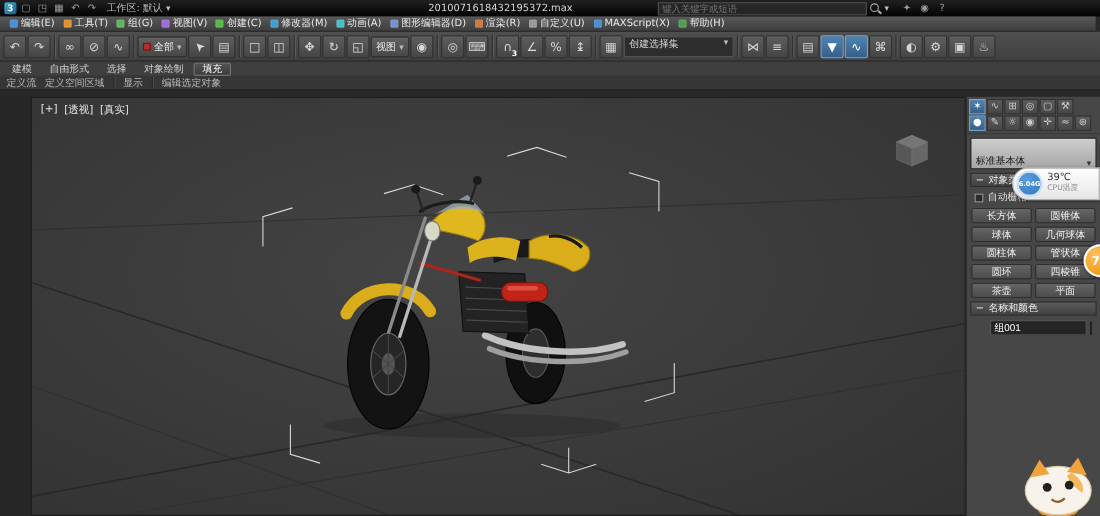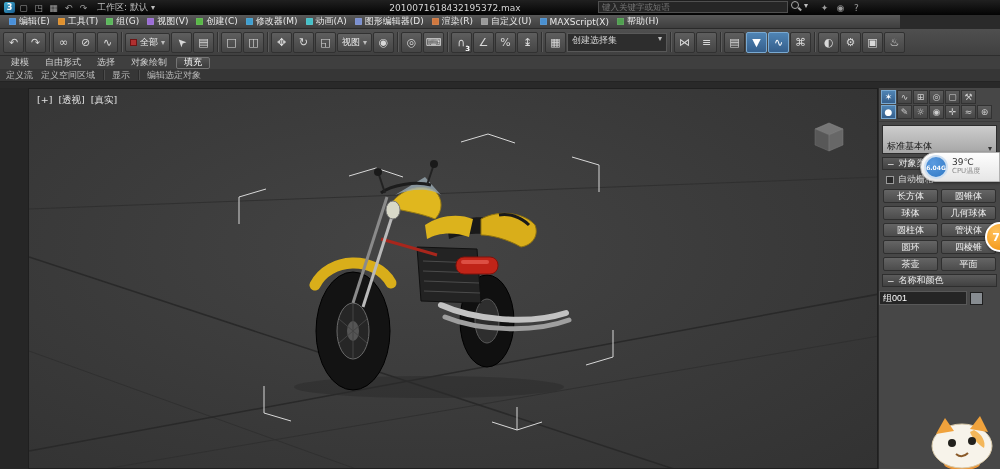--- a/index.html
+++ b/index.html
@@ -8,29 +8,29 @@
   .stage{position:absolute;left:0;top:0;width:1000px;height:469px;background:#2a2a2a;overflow:hidden}
 
   
   .titlebar{position:absolute;left:0;top:0;width:1000px;height:15px;background:linear-gradient(#202020,#030303);
     display:flex;align-items:center;gap:2px;padding:0 4px;color:#c8c8c8;font-size:9px;z-index:10}
   .logo{width:11px;height:11px;border-radius:2px;background:linear-gradient(135deg,#43b1d4,#175a8e);
     color:#fff;font-size:8px;font-weight:bold;display:flex;align-items:center;justify-content:center}
   .tb-mini{width:13px;height:13px;display:flex;align-items:center;justify-content:center;color:#9d9d9d;font-size:9px}
   .workspace{display:flex;align-items:center;gap:3px;padding:0 5px;color:#bdbdbd;height:100%}
   .filename{position:absolute;left:340px;width:230px;text-align:center;color:#d6d6d6}
-  .searchbox{position:absolute;left:598px;top:1px;width:210px;height:13px;display:flex;align-items:flex-start;gap:3px}
+  .searchbox{position:absolute;left:598px;top:1px;width:210px;height:13px;display:flex;align-items:center;gap:3px}
   .searchbox input{flex:1;height:12px;background:#262626;border:1px solid #4f4f4f;color:#9a9a9a;font-size:8.5px;padding:0 3px;outline:none}
   .mag{width:10px;height:10px;position:relative;display:inline-block}
   .mag::before{content:"";position:absolute;left:0;top:0;width:6px;height:6px;border:1.5px solid #a8a8a8;border-radius:50%}
   .mag::after{content:"";position:absolute;left:7px;top:7px;width:3.5px;height:1.5px;background:#a8a8a8;transform:rotate(45deg)}
   .tbar-right{position:absolute;left:818px;top:1px;display:flex;gap:3px}
 
   
-  .menubar{position:absolute;left:0;top:15px;width:900px;height:14px;background:linear-gradient(#585858,#3e3e3e);
+  .menubar{position:absolute;left:0;top:15px;width:996px;height:14px;background:linear-gradient(#585858,#3e3e3e);
     border-bottom:1px solid #2a2a2a;display:flex;align-items:flex-end;padding:0 5px;z-index:10}
   .menu-item{display:flex;align-items:center;gap:3px;padding:0 4px;height:100%;font-size:9px;color:#e8e8e8;white-space:nowrap}
   .mi-icon{width:7px;height:7px;border-radius:1px;box-shadow:inset 0 0 1px rgba(255,255,255,.6);flex:none}
 
   
   .toolbar{position:absolute;left:0;top:29px;width:1000px;height:27px;background:linear-gradient(#4f4f4f,#404040);
     border-bottom:1px solid #2d2d2d;display:flex;align-items:center;padding:0 3px;gap:1px;z-index:10}
   .tbi{width:21px;height:21px;flex:none;background:linear-gradient(#5e5e5e,#454545);border:1px solid #313131;border-radius:2px;
     color:#d8d8d8;font-size:11px;display:flex;align-items:center;justify-content:center;position:relative}
   .tbi.active{background:linear-gradient(#4f84b4,var(--accent-blue,#355f8c));border-color:#79a9d1;color:#fff}
@@ -73,21 +73,21 @@
   .subcat{margin:3px 3px 2px;height:29px;background:linear-gradient(#cdcdcd,#a6a6a6);border:1px solid #2c2c2c;color:#151515;
     display:flex;align-items:flex-end;justify-content:space-between;padding:0 4px}
   .subcat .arr{color:#333}
   .rollout{margin:3px 3px 0;height:13px;background:linear-gradient(#5b5b5b,#414141);border:1px solid #2e2e2e;
     display:flex;align-items:center;gap:4px;padding:0 4px;color:#ececec}
   .autogrid{display:flex;align-items:center;gap:4px;margin:3px 7px}
   .chk{width:8px;height:8px;background:#2b2b2b;border:1px solid #9a9a9a;flex:none}
   .objgrid{display:grid;grid-template-columns:1fr 1fr;gap:3px;margin:3px 4px}
   .obj-btn{height:14px;background:linear-gradient(#656565,#4c4c4c);border:1px solid #2f2f2f;border-radius:2px;
     display:flex;align-items:center;justify-content:center;color:#f0f0f0}
-  .namefield{display:flex;align-items:center;gap:3px;margin:4px 0}
+  .namefield{display:flex;align-items:center;gap:3px;margin:4px 21px}
   .namefield input{width:88px;height:14px;background:#252525;border:1px solid #585858;color:#fff;font-size:9px;padding:0 3px;outline:none}
   .swatch{width:13px;height:13px;background:#878c91;border:1px solid #1e1e1e}
 
   
   .temp-widget{position:absolute;left:920px;top:152px;width:80px;height:30px;z-index:30;
     background:linear-gradient(#fefefe,#e6e6e6);border:1px solid #b2b2b2;border-radius:15px 0 0 15px;
     display:flex;align-items:center;gap:4px;padding:2px 3px;box-shadow:0 1px 3px rgba(0,0,0,.45)}
   .gauge{width:24px;height:24px;border-radius:50%;flex:none;background:radial-gradient(circle at 35% 30%,#5b9be0,var(--gauge-blue,#2f78c4));
     border:2px solid #cfe0f2;color:#fff;font-size:6px;font-weight:bold;display:flex;align-items:center;justify-content:center}
   .temp-col{display:flex;flex-direction:column;line-height:1.1}

